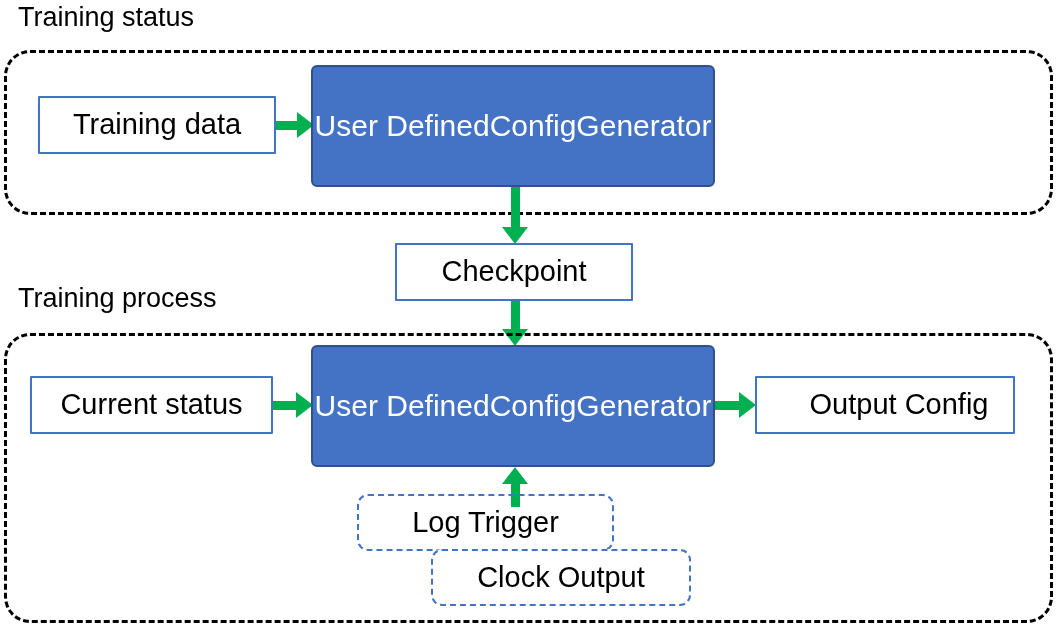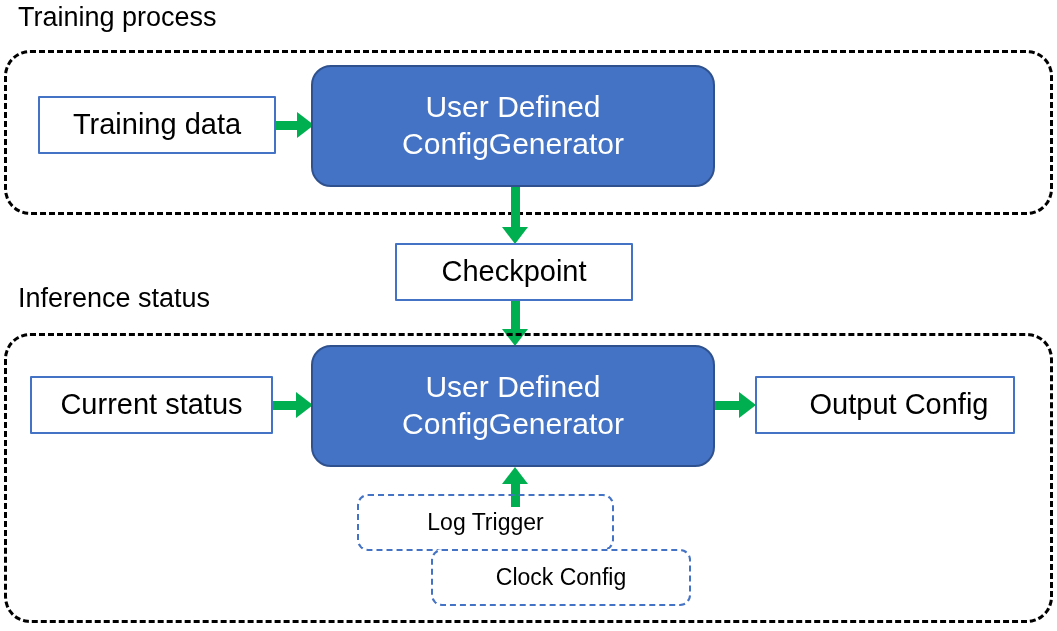--- a/index.html
+++ b/index.html
@@ -60,48 +60,48 @@
   #node-training-data { left: 38px;  top: 96px;  width: 238px; height: 58px; }
   #node-checkpoint    { left: 395px; top: 243px; width: 238px; height: 58px; }
   #node-current-status{ left: 30px;  top: 376px; width: 243px; height: 58px; align-items: center; }
   #node-output-config { left: 755px; top: 376px; width: 260px; height: 58px; padding-left: 28px; }
 
   
   .node-filled {
     position: absolute;
     box-sizing: border-box;
     display: flex;
-    flex-direction: column;
+    flex-direction: row;
     align-items: center;
     justify-content: center;
     text-align: center;
     background: #4472C4;
     border: 2px solid #2F528F;
-    border-radius: 20px;
+    border-radius: 6px;
     color: #ffffff;
     font-size: 30px;
     line-height: 1.22;
     white-space: nowrap;
   }
   #node-train-generator { left: 311px; top: 65px;  width: 404px; height: 122px; }
   #node-infer-generator { left: 311px; top: 345px; width: 404px; height: 122px; }
 
   
   .node-dashed {
     position: absolute;
     box-sizing: border-box;
     display: flex;
     align-items: center;
     justify-content: center;
     text-align: center;
     background: transparent;
     border: 2px dashed #4472C4;
     border-radius: 11px;
     color: #000000;
-    font-size: 23px;
+    font-size: 29px;
     line-height: 1.15;
     white-space: nowrap;
   }
   #node-log-trigger   { left: 357px; top: 494px; width: 257px; height: 57px; z-index: 2; }
   #node-clock-trigger { left: 431px; top: 549px; width: 260px; height: 57px; z-index: 3;
                         background: #ffffff; }
 
   
   .arrow { position: absolute; }
   .arrow-h .shaft {
@@ -176,21 +176,21 @@
   
   #arrow-trigger-infer { left: 500px; top: 467px; width: 30px; height: 40px; z-index: 1; }
   #arrow-trigger-infer .shaft { height: 28px; top: 12px; }
   #arrow-trigger-infer .head-up { top: 0px; }
 </style>
 </head>
 <body>
 
 <div id="canvas">
 
-  <div class="section-label" id="label-training">Training process</div>
+  <div class="section-label" id="label-training">Training status</div>
 
   <div class="group-box" id="group-training"></div>
 
   <div class="node" id="node-training-data">
     <span>Training data</span>
   </div>
 
   <div class="arrow arrow-h" id="arrow-traindata-gen">
     <div class="shaft"></div>
     <div class="head"></div>
@@ -208,21 +208,21 @@
 
   <div class="node" id="node-checkpoint">
     <span>Checkpoint</span>
   </div>
 
   <div class="arrow arrow-v" id="arrow-checkpoint-infer">
     <div class="shaft"></div>
     <div class="head-down"></div>
   </div>
 
-  <div class="section-label" id="label-inference">Inference status</div>
+  <div class="section-label" id="label-inference">Training process</div>
 
   <div class="group-box" id="group-inference"></div>
 
   <div class="node" id="node-current-status">
     <span>Current status</span>
   </div>
 
   <div class="arrow arrow-h" id="arrow-status-infer">
     <div class="shaft"></div>
     <div class="head"></div>
@@ -245,16 +245,16 @@
   <div class="arrow arrow-v" id="arrow-trigger-infer">
     <div class="shaft"></div>
     <div class="head-up"></div>
   </div>
 
   <div class="node-dashed" id="node-log-trigger">
     <span>Log Trigger</span>
   </div>
 
   <div class="node-dashed" id="node-clock-trigger">
-    <span>Clock Config</span>
+    <span>Clock Output</span>
   </div>
 
 </div>
 
 </body></html>

